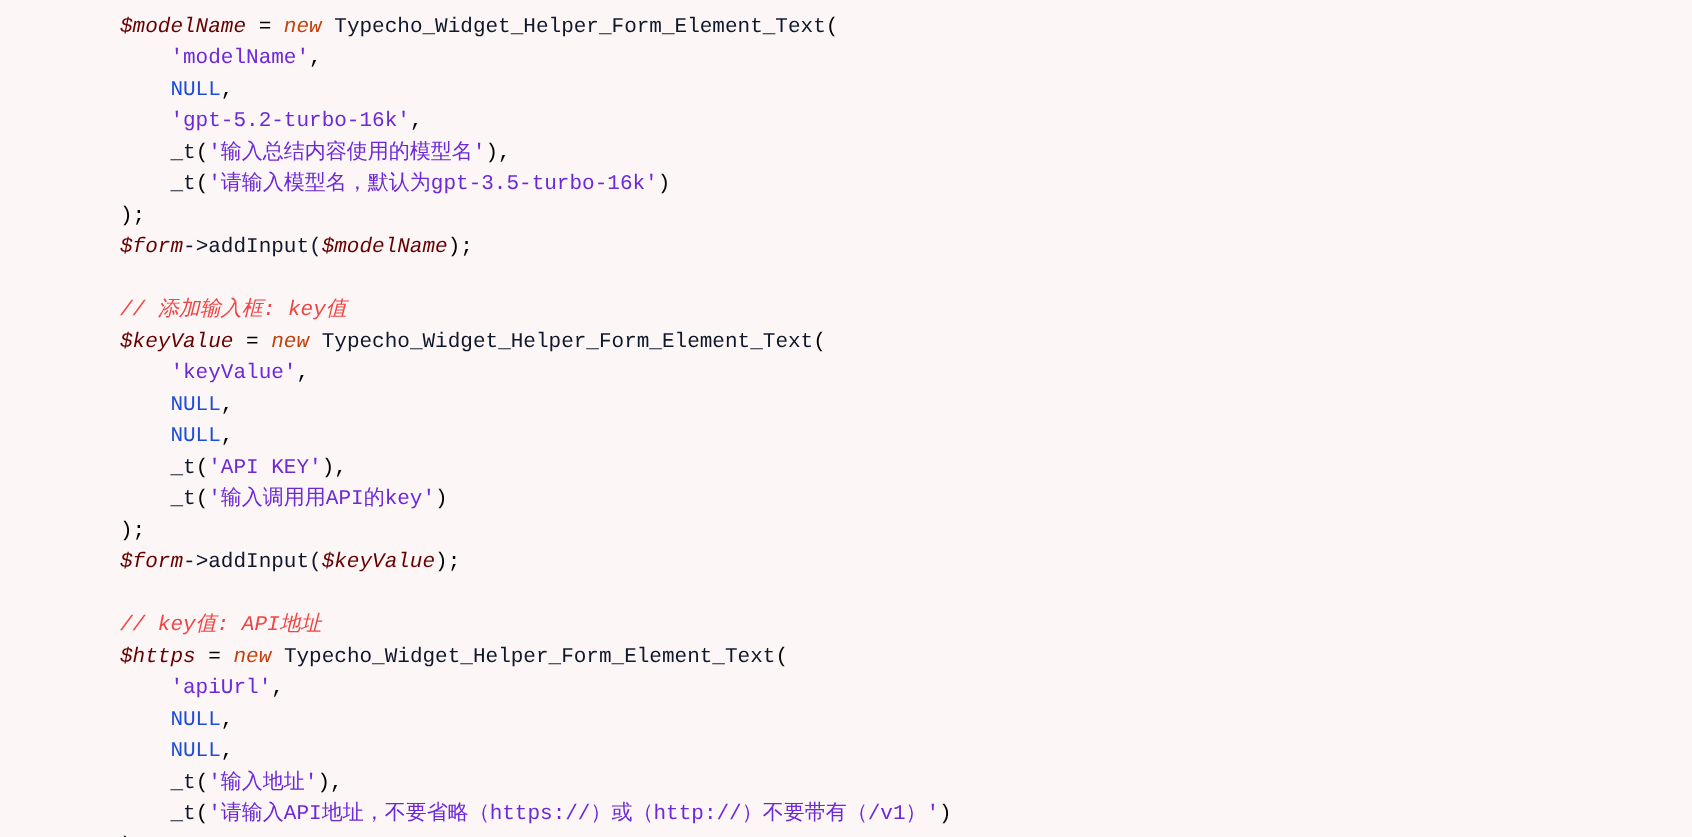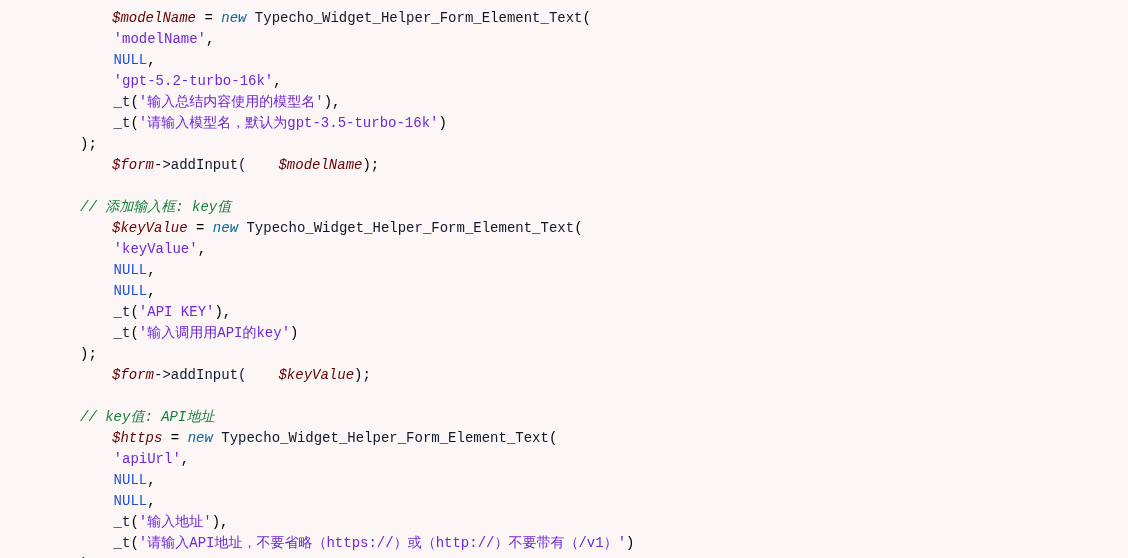--- a/index.html
+++ b/index.html
@@ -20,39 +20,38 @@
       font-style: italic;
     }
     pre {
       white-space: pre;
       font-family: inherit;
       padding-left: 80px;
     }
     .variable {
       color: #660000;
       font-style: italic;
-      margin-left: 32px;
     }
     .keyword {
-      color: #0369a1;
+      color: #c2410c;
     }
     .normal {
       color: #0f172a;
       font-style: normal;
     }
     .string {
       color: #6d28d9;
       font-style: normal;
     }
     .constant {
       color: #1d4ed8;
       font-style: normal;
     }
     .comment {
-      color: #15803d;
+      color: #ef4444;
       font-style: italic;
     }
     .punct {
       color: #000;
       font-style: normal;
     }
   </style>
 </head>
 <body>
 

